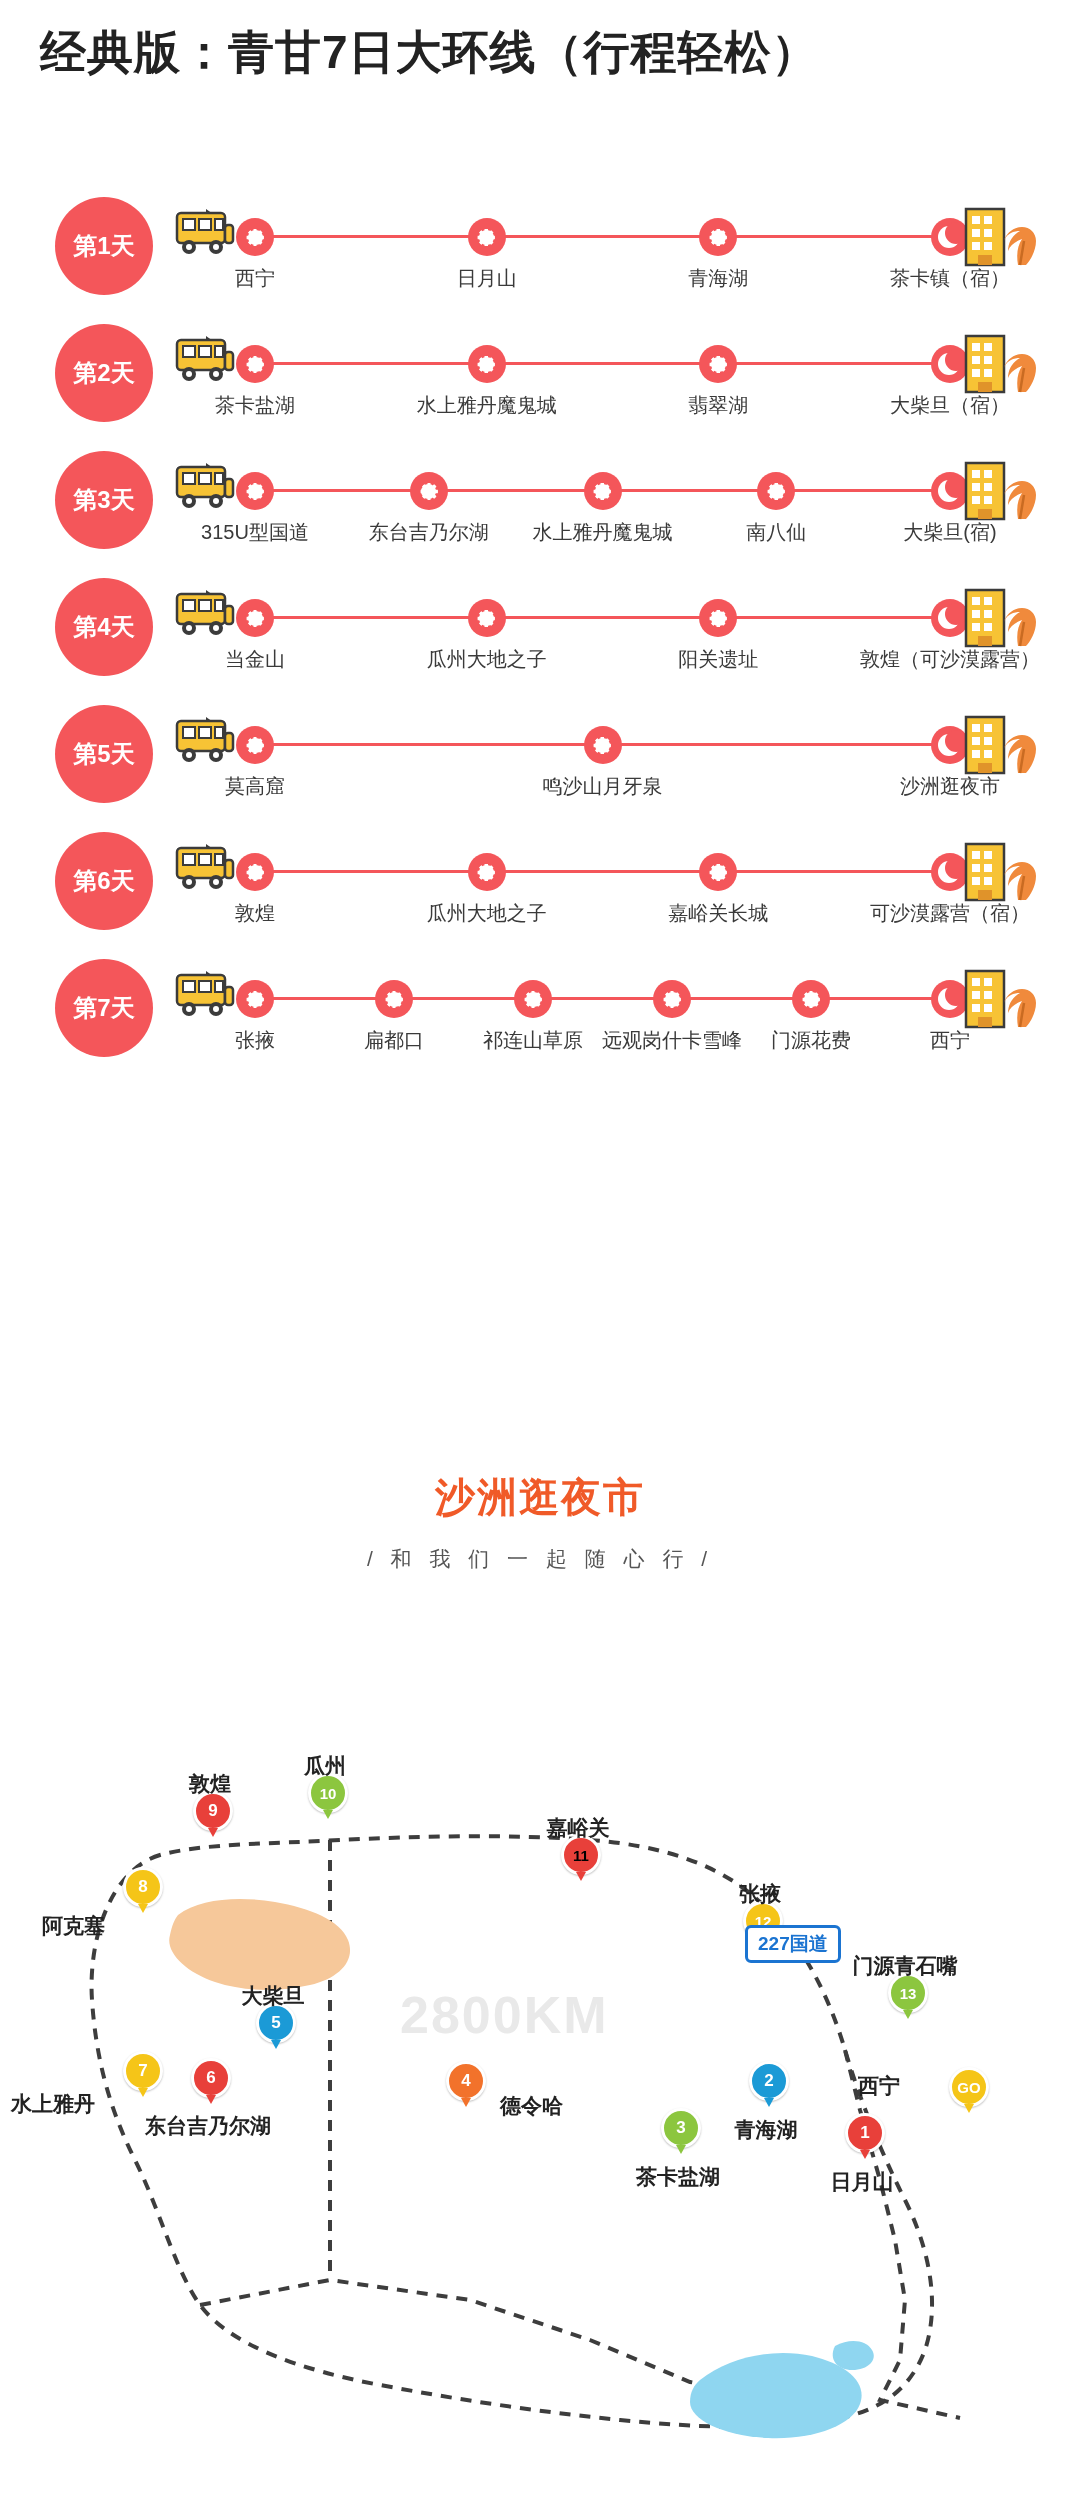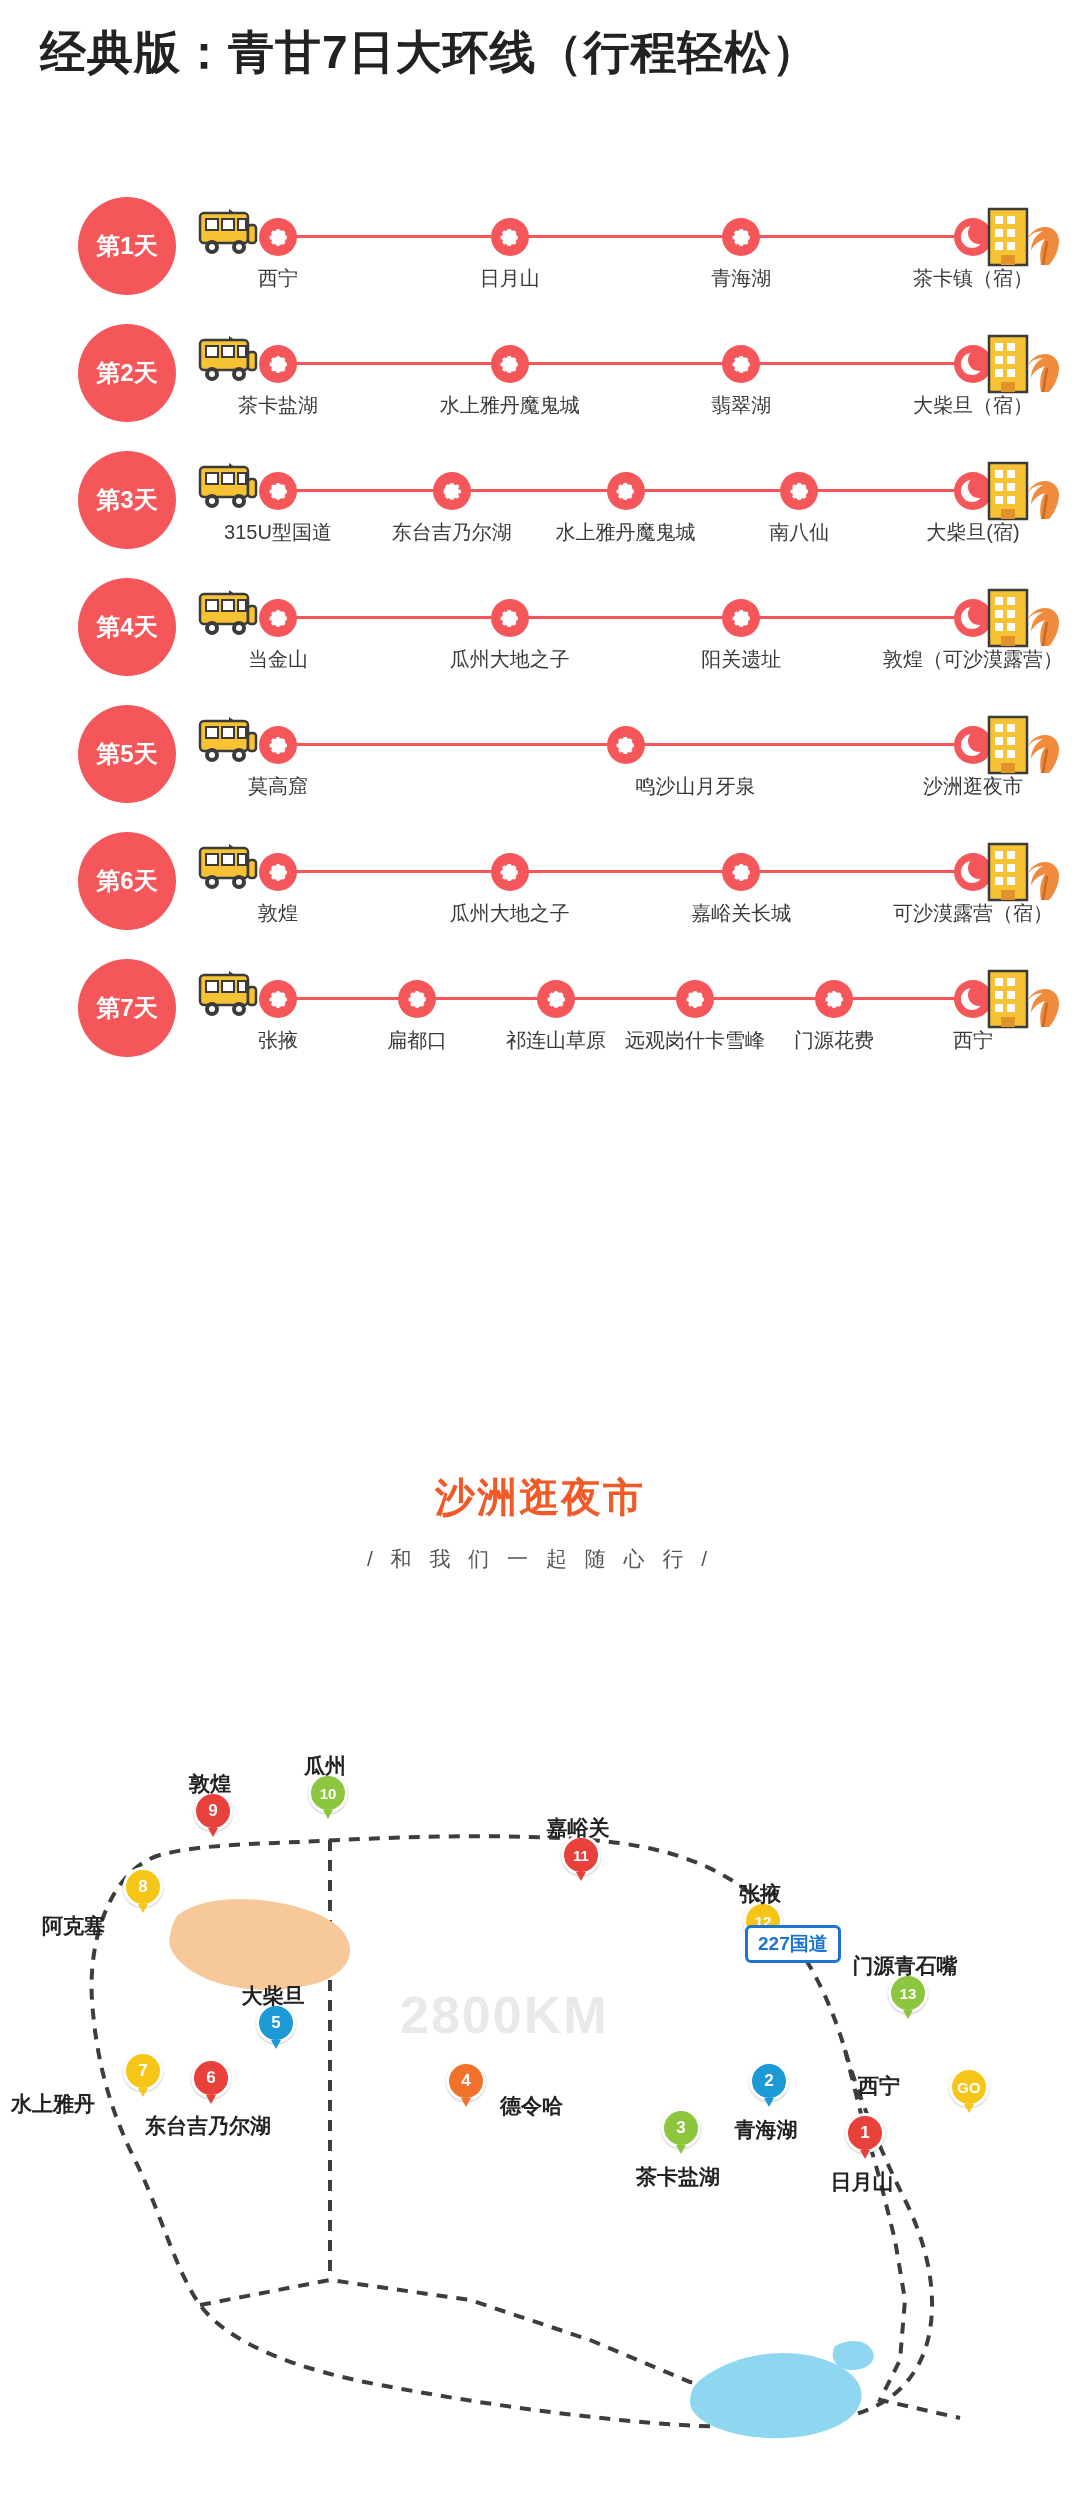--- a/index.html
+++ b/index.html
@@ -9,21 +9,21 @@
     color:#333;position:relative;overflow:hidden;
   }
   
   .title{
     position:absolute;left:40px;top:22px;width:1000px;
     font-size:46px;font-weight:bold;color:#222;letter-spacing:1px;
     white-space:nowrap;
   }
   
   .itinerary{position:absolute;left:0;top:185px;width:1080px;}
-  .day-row{position:relative;height:127px;margin-left:23px;}
+  .day-row{position:relative;height:127px;}
   .day-badge{
     position:absolute;left:55px;top:12px;width:98px;height:98px;border-radius:50%;
     background:#f4565a;color:#fff;font-size:24px;font-weight:bold;
     display:flex;align-items:center;justify-content:center;
   }
   .bus{position:absolute;left:175px;top:22px;width:62px;height:52px;}
   .line{
     position:absolute;height:3px;background:#f4565a;top:50px;
   }
   .stop{position:absolute;top:33px;width:38px;height:38px;}
@@ -434,21 +434,21 @@
           <span class="ray" style="transform: rotate(0deg) translateY(0px); height: 17px; margin-top: -8.5px;"></span>
           <span class="ray" style="transform: rotate(45deg) translateY(0px); height: 17px; margin-top: -8.5px;"></span>
           <span class="ray" style="transform: rotate(90deg) translateY(0px); height: 17px; margin-top: -8.5px;"></span>
           <span class="ray" style="transform: rotate(135deg) translateY(0px); height: 17px; margin-top: -8.5px;"></span>
           <span class="ray" style="transform: rotate(180deg) translateY(0px); height: 17px; margin-top: -8.5px;"></span>
           <span class="ray" style="transform: rotate(225deg) translateY(0px); height: 17px; margin-top: -8.5px;"></span>
           <span class="ray" style="transform: rotate(270deg) translateY(0px); height: 17px; margin-top: -8.5px;"></span>
           <span class="ray" style="transform: rotate(315deg) translateY(0px); height: 17px; margin-top: -8.5px;"></span>
         </div>
       </div>
-      <div class="stop-label" style="left: 472.5px; width: 260px; text-align: right;">鸣沙山月牙泉</div>
+      <div class="stop-label" style="left: 472.5px; width: 260px;">鸣沙山月牙泉</div>
       <div class="stop moon" style="left: 931px;">
         <div class="moon-shape"></div>
       </div>
       <div class="stop-label" style="left: 820px; width: 260px;">沙洲逛夜市</div>
       <div class="hotel" style="left: 960px;"><svg viewBox="0 0 78 62" width="78" height="62">
   <rect x="6" y="4" width="38" height="56" fill="#f7c335" stroke="#3b3b3b" stroke-width="2.5"></rect>
   <g fill="#fff">
     <rect x="12" y="11" width="8" height="8"></rect>
             <rect x="24" y="11" width="8" height="8"></rect>
     <rect x="12" y="24" width="8" height="8"></rect>
@@ -708,21 +708,21 @@
     <div class="city" style="top: 1912px; left: -95px; width: 200px; text-align: right;">阿克塞</div>
     <div class="pin" style="left: 193px; top: 1791px; background: rgb(232, 64, 58); color: rgb(232, 64, 58);">
       <span style="color: rgb(255, 255, 255); font-size: 17px;">9</span>
     </div>
     <div class="city" style="top: 1770px; left: 90px; width: 240px; text-align: center;">敦煌</div>
     <div class="pin" style="left: 308px; top: 1773px; background: rgb(140, 198, 63); color: rgb(140, 198, 63);">
       <span style="color: rgb(255, 255, 255); font-size: 15px;">10</span>
     </div>
     <div class="city" style="top: 1752px; left: 205px; width: 240px; text-align: center;">瓜州</div>
     <div class="pin" style="left: 561px; top: 1835px; background: rgb(232, 64, 58); color: rgb(232, 64, 58);">
-      <span style="color: #ffffff; font-size: 15px;">11</span>
+      <span style="color: #000000; font-size: 15px;">11</span>
     </div>
     <div class="city" style="top: 1814px; left: 458px; width: 240px; text-align: center;">嘉峪关</div>
     <div class="pin" style="left: 743px; top: 1901px; background: rgb(245, 197, 24); color: rgb(245, 197, 24);">
       <span style="color: rgb(255, 255, 255); font-size: 15px;">12</span>
     </div>
     <div class="city" style="top: 1880px; left: 640px; width: 240px; text-align: center;">张掖</div>
     <div class="pin" style="left: 888px; top: 1973px; background: rgb(140, 198, 63); color: rgb(140, 198, 63);">
       <span style="color: rgb(255, 255, 255); font-size: 15px;">13</span>
     </div>
     <div class="city" style="top: 1952px; left: 785px; width: 240px; text-align: center;">门源青石嘴</div>

